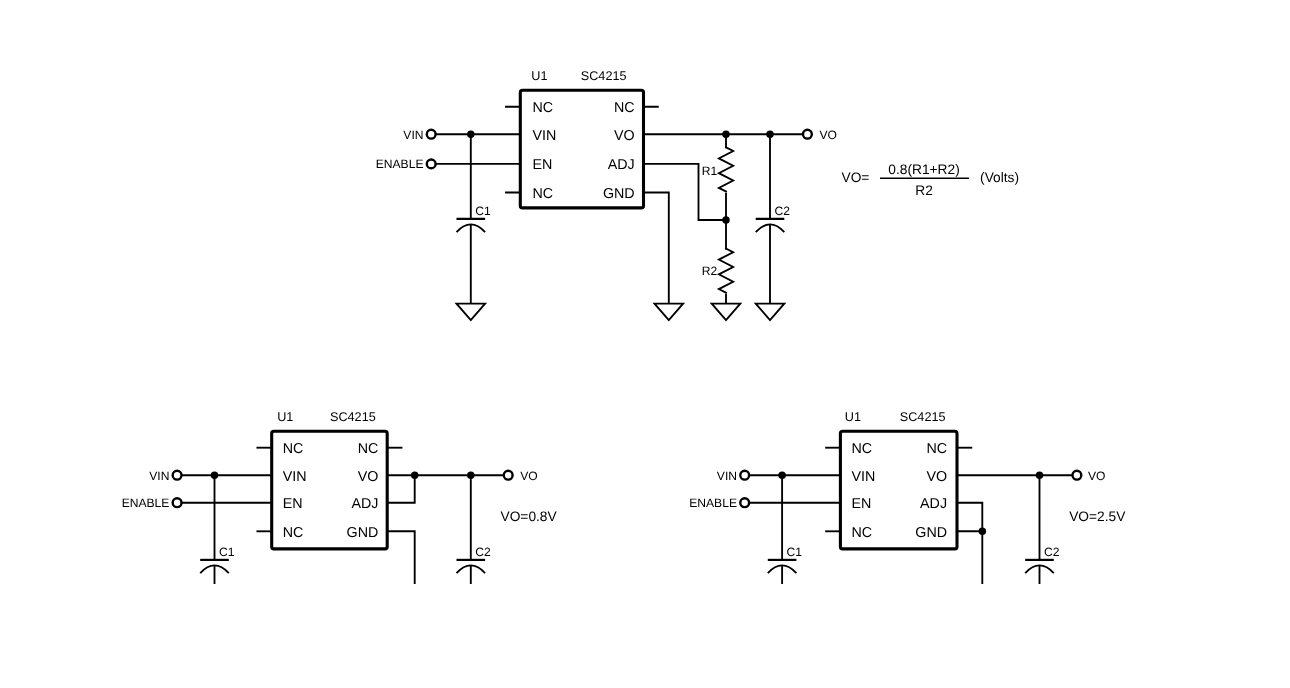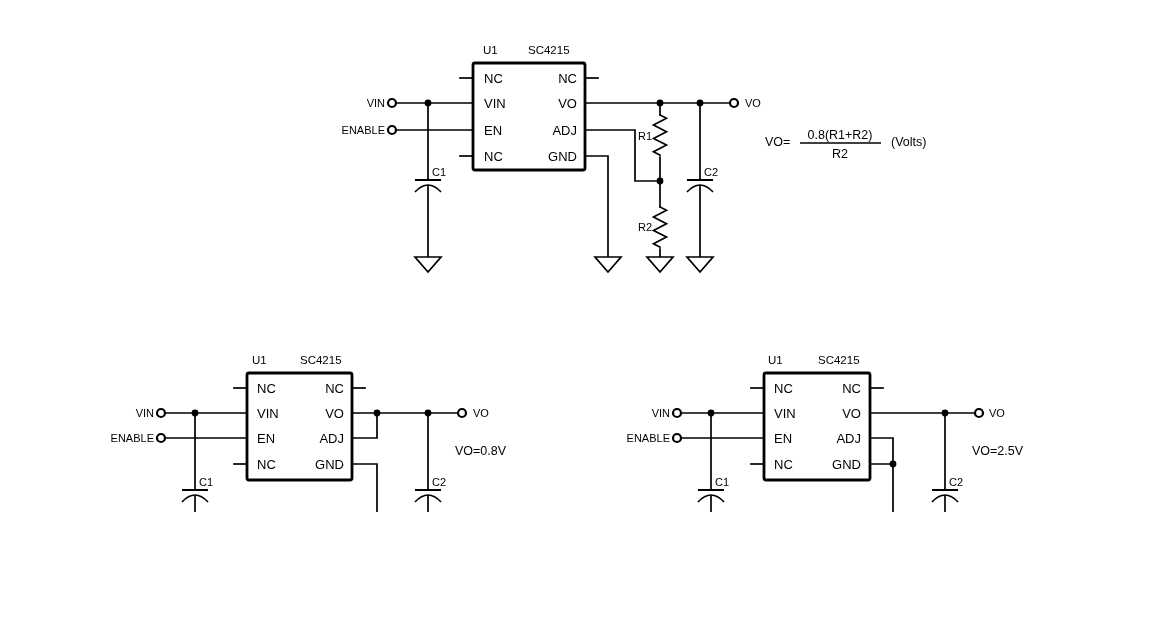--- a/index.html
+++ b/index.html
@@ -1,16 +1,16 @@
 <!DOCTYPE html>
 <html><head>
 <meta charset="utf-8">
 <style>
   html,body{margin:0;padding:0;background:#ffffff;}
-  .stage{position:relative;width:1173px;height:512px;background:#ffffff;overflow:hidden;}
+  .stage{position:relative;width:1173px;height:512px;background:#ffffff;overflow:hidden;margin-top:19px;}
   svg text{font-family:"Liberation Sans",sans-serif;fill:#000;}
   .wire{stroke:#000;stroke-width:1.7;fill:none;stroke-linecap:square;}
   .plate{stroke:#000;stroke-width:2;fill:none;stroke-linecap:butt;}
   .arc{stroke:#000;stroke-width:1.7;fill:none;}
   .ic{fill:#fff;stroke:#000;stroke-width:2.8;}
   .dot{fill:#000;stroke:none;}
   .term{fill:#fff;stroke:#000;stroke-width:2.2;}
   .gnd{fill:#fff;stroke:#000;stroke-width:1.7;stroke-linejoin:miter;}
   .fracbar{stroke:#000;stroke-width:1.4;}
   .pinlbl{font-size:13px;}

